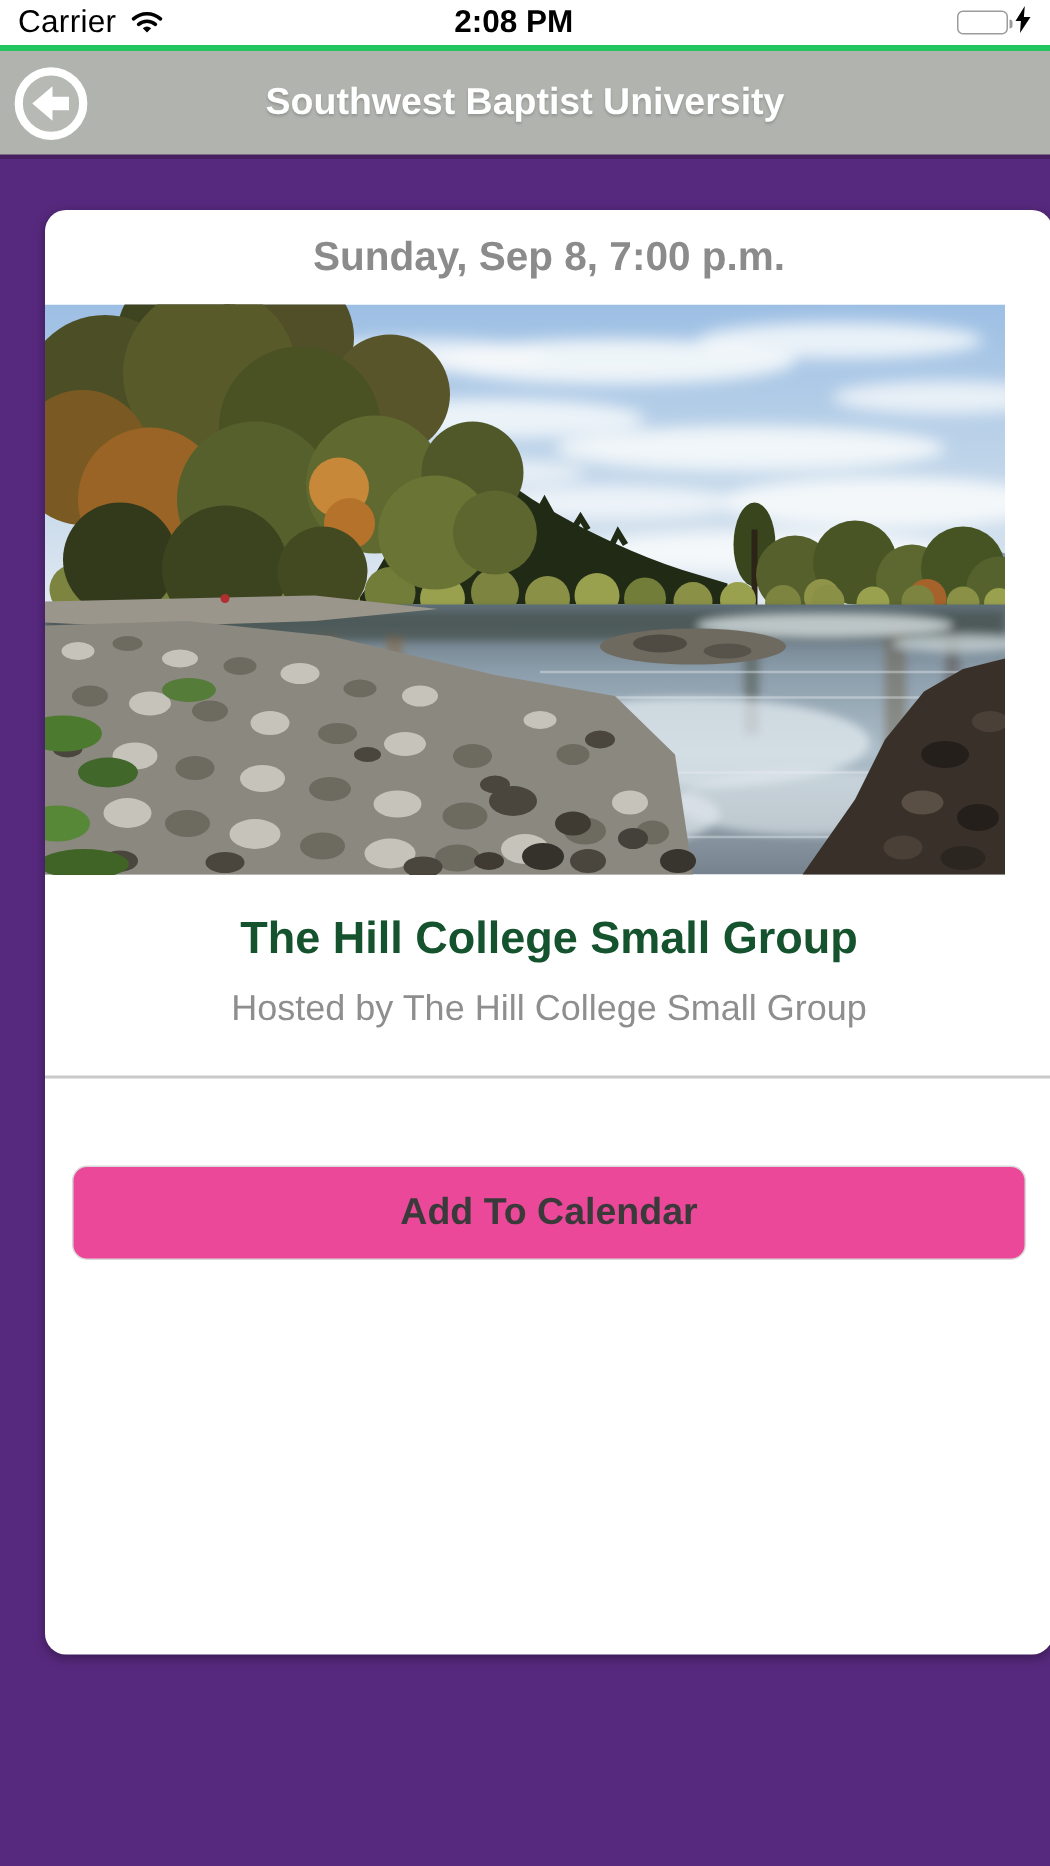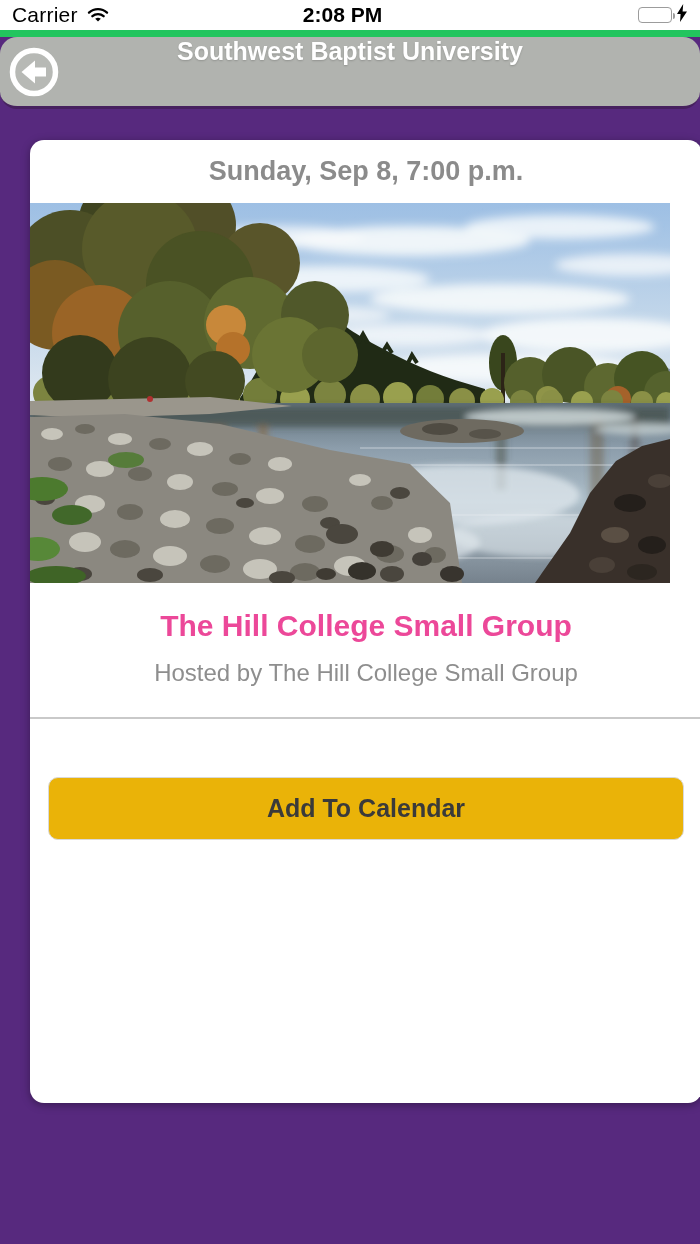--- a/index.html
+++ b/index.html
@@ -4,21 +4,21 @@
 <style>
   * { margin:0; padding:0; box-sizing:border-box; }
   html,body { width:700px; font-family:"Liberation Sans", sans-serif; }
   .screen {
     position:relative; width:700px; height:1244px;
     background:#57297e; overflow:hidden;
   }
   
   .status-bar {
     position:relative; height:33px; background:#ffffff;
-    border-bottom:7px solid #22c55e;
+    border-bottom:4px solid #22c55e;
     display:flex; align-items:center; padding:15px 12px;
   }
   .carrier { font-size:21px; color:#000; letter-spacing:.2px; }
   .wifi { margin-left:8px; display:inline-flex; }
   .time {
     position:absolute; left:0; right:15px; text-align:center;
     font-size:21px; font-weight:700; color:#000;
   }
   .status-right { margin-left:auto; display:flex; align-items:center; gap:4px; z-index:1; }
   .battery-shell {
@@ -27,21 +27,21 @@
   }
   .battery-fill { width:100%; height:100%; border-radius:2px; }
   .battery-nub {
     position:absolute; right:-4px; top:5px; width:2.5px; height:6px;
     background:#9c9c9c; border-radius:0 2px 2px 0;
   }
   
   .nav-bar {
     position:relative; height:72px; background:#b1b3af;
     border-bottom:3px solid #47215f;
-    display:flex; align-items:flex-start;border-radius:17px;
+    display:flex; align-items:center;
   }
   .back-btn {
     position:absolute; left:8px; top:9px; width:52px; height:52px;
     background:transparent; border:none; cursor:pointer; padding:0;
   }
   .nav-title {
     width:100%; text-align:center; color:#ffffff; font-weight:700;
     font-size:25px; text-shadow:0 1px 2px rgba(0,0,0,.18);
   }
   
@@ -52,32 +52,32 @@
   }
   .date-header {
     height:63px; line-height:63px; text-align:center;
     color:#8b8b8b; font-weight:700; font-size:27px;
   }
   .photo { width:640px; height:380px; display:block; }
   .title-block {
     text-align:center; padding:26px 10px 30px;
     border-bottom:2px solid #c9c9c9;
   }
-  .event-title { font-size:30px; font-weight:700; color:#ec4899; margin-bottom:16px; }
+  .event-title { font-size:30px; font-weight:700; color:#14532d; margin-bottom:16px; }
   .event-host  { font-size:24px; font-weight:400; color:#8e8e8e; }
   .body-block { padding:28px 18px 40px; }
   .event-desc {
     font-size:24.5px; line-height:34px; color:#363636; letter-spacing:.1px;
   }
   .event-location {
     margin-top:30px; font-size:25px; font-weight:700; color:#2d2d2d;
   }
   .calendar-btn {
     margin-top:30px; width:100%; height:63px;
-    background:#eab308; border:1px solid #d9d9d9; border-radius:10px;
+    background:#ec4899; border:1px solid #d9d9d9; border-radius:10px;
     font-family:"Liberation Sans", sans-serif;
     font-size:25px; font-weight:700; color:#3a3a3a; cursor:pointer;
   }
 </style>
 </head>
 <body>
 
 <div class="screen">
 
   <div class="status-bar">

